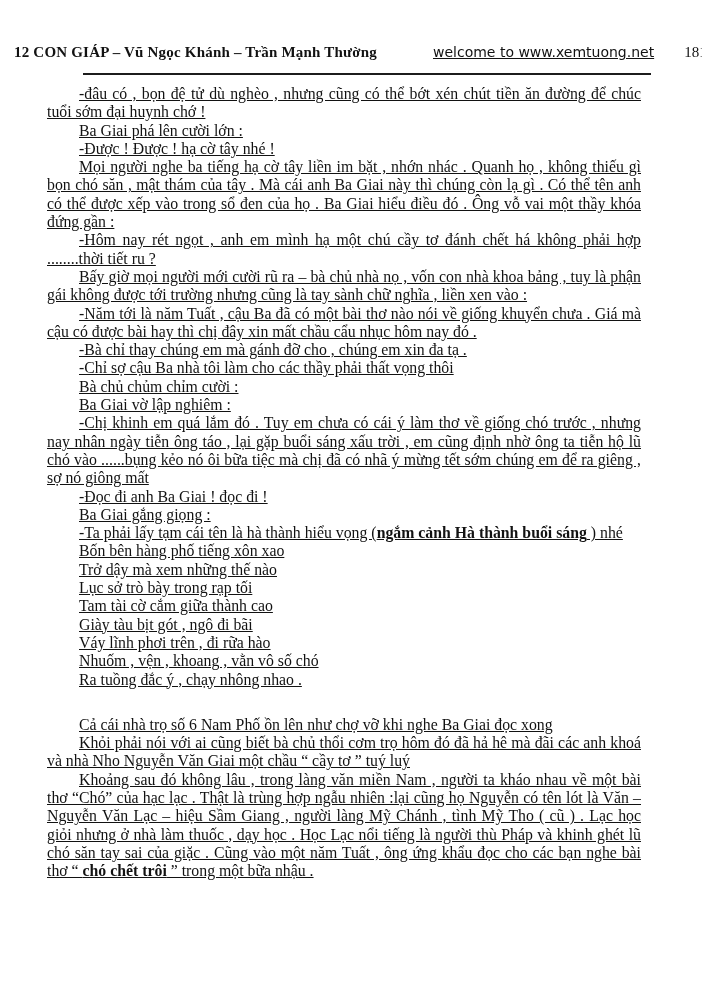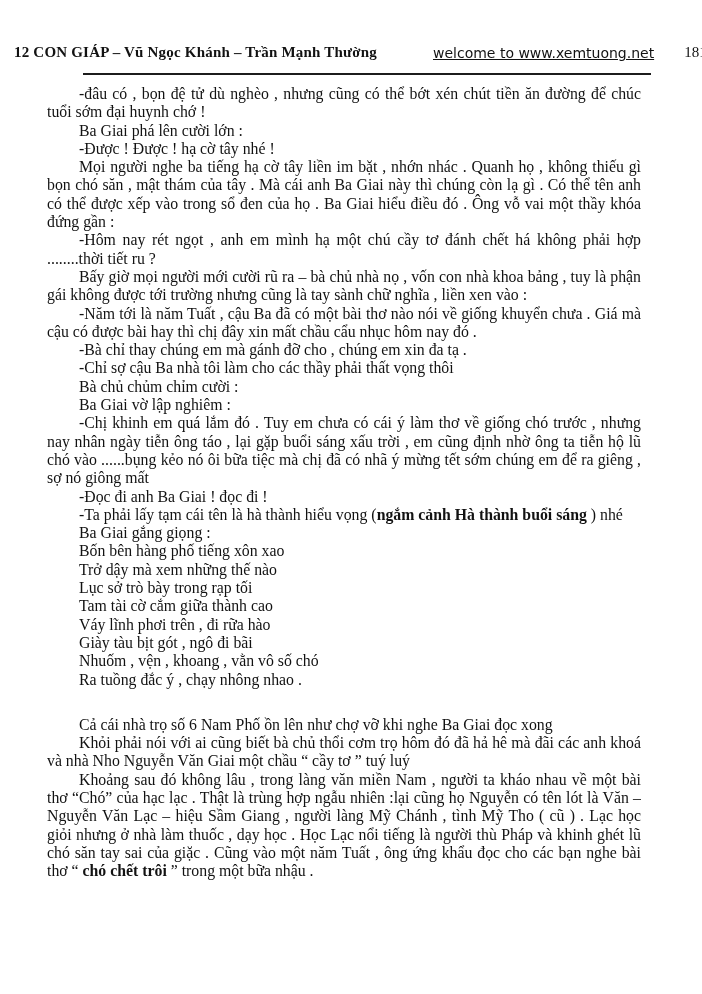--- a/index.html
+++ b/index.html
@@ -13,21 +13,21 @@
     font-family: "Liberation Serif", serif;
     color: #121212;
     overflow: hidden;
   }
   .header {
     position: absolute;
     top: 44px;
     left: 14px;
     right: 20px;
     display: flex;
-    align-items: flex-end;
+    align-items: flex-start;
     justify-content: space-between;
     white-space: nowrap;
   }
   .header-title {
     font-weight: bold;
     font-size: 15px;
     letter-spacing: 0.2px;
   }
   .header-link {
     font-family: "DejaVu Sans", sans-serif;
@@ -52,20 +52,21 @@
     position: absolute;
     top: 85px;
     left: 47px;
     width: 594px;
     font-size: 15.8px;
     line-height: 18.3px;
   }
   .body-text p {
     margin: 0;
     padding: 0;
+    text-decoration: underline;
   }
   .para-indent { text-indent: 32px; }
   .para-justify { text-align: justify; }
   .spacer { height: 27px; }
   b { font-weight: bold; }
 </style>
 </head>
 <body>
 
 <div class="page">
@@ -82,28 +83,28 @@
       <p class="para-indent para-justify"><span>Mọi người nghe ba tiếng hạ cờ tây liền im bặt , nhớn nhác . Quanh họ , không thiếu gì bọn chó săn , mật thám của tây . Mà cái anh Ba Giai này thì chúng còn lạ gì . Có thể tên anh có thể được xếp vào trong sổ đen của họ . Ba Giai hiểu điều đó .  Ông vỗ vai một thầy khóa đứng gần :</span></p>
       <p class="para-indent para-justify"><span>-Hôm nay rét ngọt , anh em mình hạ một chú cầy tơ đánh chết há không phải hợp ........thời tiết ru ?</span></p>
       <p class="para-indent para-justify"><span>Bấy giờ mọi người mới cười rũ ra – bà chủ nhà nọ , vốn con nhà khoa bảng , tuy là phận gái không được tới trường nhưng cũng là tay sành chữ nghĩa , liền xen vào :</span></p>
       <p class="para-indent para-justify"><span>-Năm tới là năm Tuất , cậu Ba đã có một bài thơ nào nói về giống khuyển chưa . Giá mà cậu có được bài hay thì chị đây xin mất chầu cẩu nhục hôm nay đó .</span></p>
       <p class="para-indent"><span>-Bà chỉ thay chúng em mà gánh đỡ cho , chúng em xin đa tạ .</span></p>
       <p class="para-indent"><span>-Chỉ sợ cậu Ba nhà tôi làm cho các thầy phải thất vọng thôi</span></p>
       <p class="para-indent"><span>Bà chủ chủm chỉm cười :</span></p>
       <p class="para-indent"><span>Ba Giai vờ lập nghiêm :</span></p>
       <p class="para-indent para-justify"><span>-Chị khinh em quá lắm đó . Tuy em chưa có cái ý làm thơ về giống chó trước , nhưng nay nhân ngày tiễn ông táo , lại gặp buổi sáng xấu trời , em cũng định nhờ ông ta tiễn hộ lũ chó vào ......bụng kẻo nó ôi bữa tiệc mà chị đã có nhã ý mừng tết sớm chúng em để ra giêng , sợ nó giông mất</span></p>
       <p class="para-indent"><span>-Đọc đi anh Ba Giai ! đọc đi !</span></p>
+      <p class="para-indent"><span>Ba Giai gắng giọng :</span></p>
       <p class="para-indent"><span>-Ta phải lấy tạm cái tên là hà thành hiểu vọng (</span><b>ngắm cảnh Hà thành buổi sáng</b><span> ) nhé</span></p>
-      <p class="para-indent"><span>Ba Giai gắng giọng :</span></p>
       <p class="para-indent"><span>Bốn bên hàng phố tiếng xôn xao</span></p>
       <p class="para-indent"><span>Trở dậy mà xem những thế nào</span></p>
       <p class="para-indent"><span>Lục sở trò bày trong rạp tối</span></p>
       <p class="para-indent"><span>Tam tài cờ cắm giữa thành cao</span></p>
+      <p class="para-indent"><span>Giày tàu bịt gót , ngô đi bãi</span></p>
       <p class="para-indent"><span>Váy lĩnh phơi trên , đi rữa hào</span></p>
-      <p class="para-indent"><span>Giày tàu bịt gót , ngô đi bãi</span></p>
       <p class="para-indent"><span>Nhuốm , vện , khoang , vằn vô số chó</span></p>
       <p class="para-indent"><span>Ra tuồng đắc ý , chạy nhông nhao .</span></p>
       <div class="spacer"></div>
       <p class="para-indent"><span>Cả cái nhà trọ số 6 Nam Phố ồn lên như chợ vỡ khi nghe Ba Giai đọc xong</span></p>
       <p class="para-indent para-justify"><span>Khỏi phải nói với ai cũng biết bà chủ thổi cơm trọ hôm đó đã hả hê mà đãi các anh khoá và nhà Nho Nguyễn Văn Giai một chầu “ cầy tơ ” tuý luý</span></p>
       <p class="para-indent para-justify"><span>Khoảng sau đó không lâu , trong làng văn miền Nam , người ta kháo nhau về một bài thơ “Chó” của hạc lạc . Thật là trùng hợp ngẫu nhiên :lại cũng họ Nguyễn có tên lót là Văn – Nguyễn Văn Lạc – hiệu Sầm Giang , người làng Mỹ Chánh , tình Mỹ Tho ( cũ ) . Lạc học giỏi nhưng ở nhà làm thuốc , dạy học . Học Lạc nổi tiếng là người thù Pháp và khinh ghét lũ chó săn tay sai của giặc . Cũng vào một năm Tuất , ông ứng khẩu đọc cho các bạn nghe bài thơ “ </span><b>chó chết trôi</b><span> ” trong một bữa nhậu .</span></p>
     </div>
 </div>
 
 </body></html>

